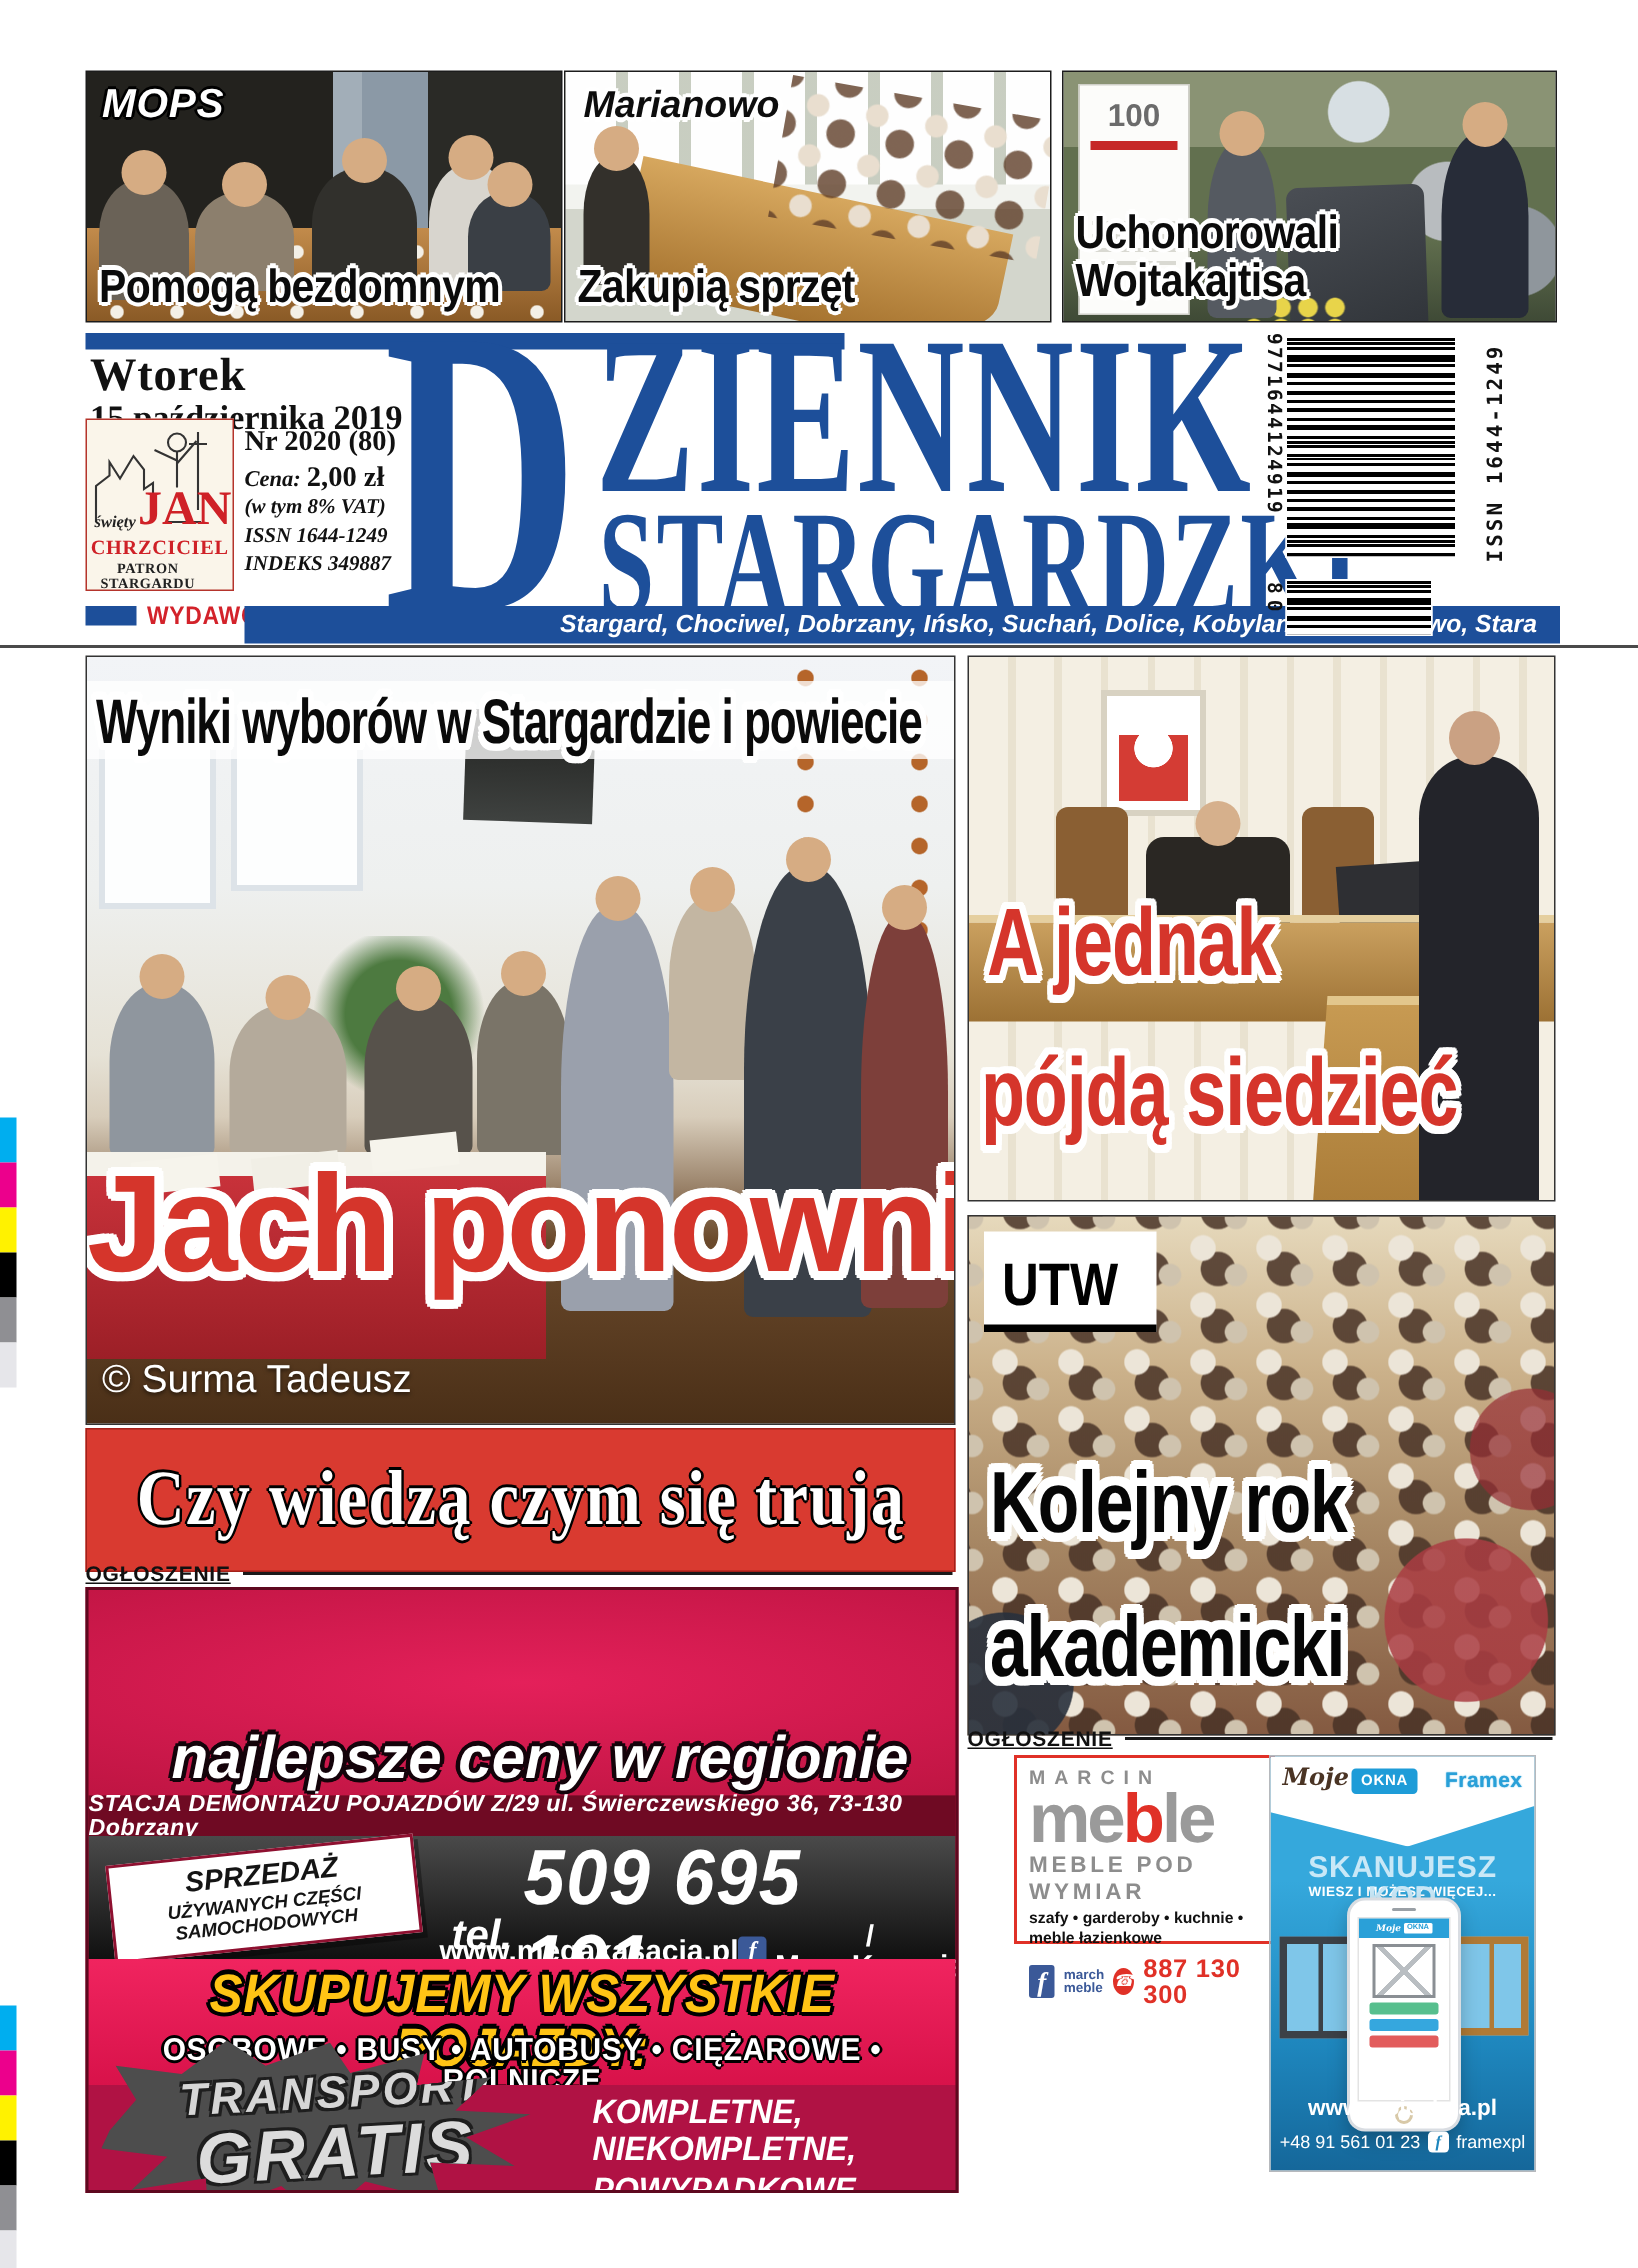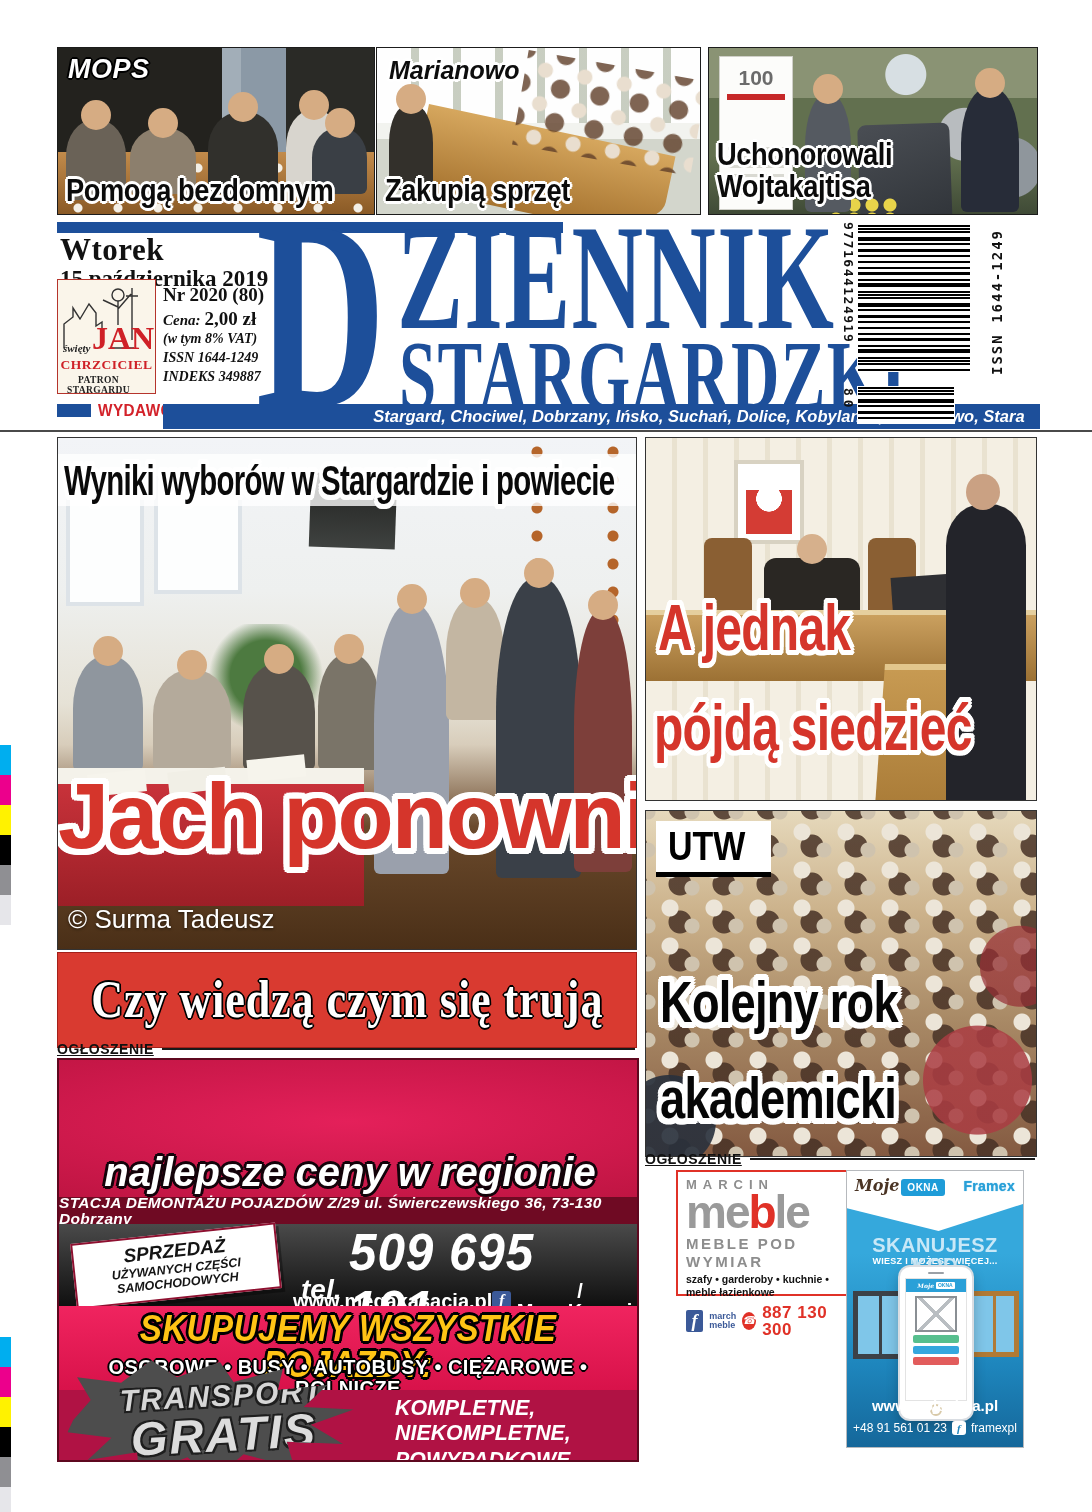--- a/index.html
+++ b/index.html
@@ -155,40 +155,40 @@
       background-image:radial-gradient(circle at 85% 78%,rgba(170,60,66,.85) 0 54px,rgba(170,60,66,0) 55px),
         radial-gradient(circle at 6% 90%,rgba(40,48,60,.9) 0 46px,rgba(40,48,60,0) 47px),
         radial-gradient(circle at 96% 45%,rgba(150,45,52,.7) 0 40px,rgba(150,45,52,0) 41px),
         radial-gradient(circle,#ece5d8 0 8px,rgba(0,0,0,0) 9px),
         radial-gradient(circle,#cfc3ae 0 7px,rgba(0,0,0,0) 8px),
         radial-gradient(circle,rgba(72,50,38,.85) 0 11px,rgba(0,0,0,0) 12px),
         linear-gradient(180deg,#e6d9bc 0%,#cbb18a 30%,#a98a66 60%,#845a41 100%);
       background-size:auto,auto,auto,44px 38px,44px 38px,44px 38px,auto;
       background-position:0 0,0 0,0 0,2px 2px,24px 20px,12px 16px,0 0;
       background-repeat:no-repeat,no-repeat,no-repeat,repeat,repeat,repeat,no-repeat;}
-  .utw-tag{background:#fff;padding:5px 12px 6px;border-bottom:5px solid #000;}
+  .utw-tag{background:#fff;padding:16px 12px 6px;border-bottom:5px solid #000;}
   .utw-tag span{font:700 40px/1 "Liberation Sans",sans-serif;color:#000;display:inline-block;
       transform:scaleX(.85);transform-origin:0 50%;}
   .utw-head{font:700 58px/1 "Liberation Sans",sans-serif;color:#060606;white-space:nowrap;
       transform:scaleX(.78);transform-origin:0 50%;letter-spacing:-1px;}
 
   
   .ogl{display:flex;align-items:center;gap:8px;text-decoration:underline;}
   .ogl b{font:700 14px/1 "Liberation Sans",sans-serif;letter-spacing:.5px;}
   .ogl .line{flex:1;height:2px;background:#1a1a1a;}
 
   
   .skup{border:2px solid #5e081f;overflow:hidden;background:#9b1133;}
   .skup-top{position:absolute;left:0;top:0;width:100%;height:137px;
       background:radial-gradient(ellipse 150% 120% at 50% 45%,#e4205a 0%,#c01543 55%,#8e0f30 100%);}
   .skup-title{position:absolute;left:0;top:2px;width:100%;text-align:center;
       font:italic 700 80px/1 "Liberation Sans",sans-serif;color:#fff;letter-spacing:3px;
       text-shadow:4px 0 0 #2c0510,-4px 0 0 #2c0510,0 4px 0 #2c0510,0 -4px 0 #2c0510,
                   3px 3px 0 #2c0510,-3px 3px 0 #2c0510,3px -3px 0 #2c0510,-3px -3px 0 #2c0510,6px 7px 0 rgba(30,3,10,.55);}
-  .skup-sub{position:absolute;left:2px;top:92px;width:100%;text-align:center;
+  .skup-sub{position:absolute;left:12px;top:92px;width:100%;text-align:center;
       font:italic 700 40px/1 "Liberation Sans",sans-serif;color:#fff;
       text-shadow:3px 0 0 #14030a,-3px 0 0 #14030a,0 3px 0 #14030a,0 -3px 0 #14030a,
                   2px 2px 0 #14030a,-2px 2px 0 #14030a,2px -2px 0 #14030a,-2px -2px 0 #14030a;}
   .skup-addr{position:absolute;left:0;top:137px;width:100%;height:27px;background:#6f0a23;
       display:flex;align-items:center;justify-content:center;
       font:italic 700 15.5px/1 "Liberation Sans",sans-serif;color:#fff;letter-spacing:.3px;}
   .skup-black{position:absolute;left:0;top:164px;width:100%;height:82px;
       background:linear-gradient(180deg,#4a4a4a,#101010);}
   .skup-badge{position:absolute;left:14px;top:9px;width:202px;height:62px;background:#fff;border:2px solid #8e1030;
       transform:rotate(-6deg);display:flex;flex-direction:column;align-items:center;justify-content:center;

